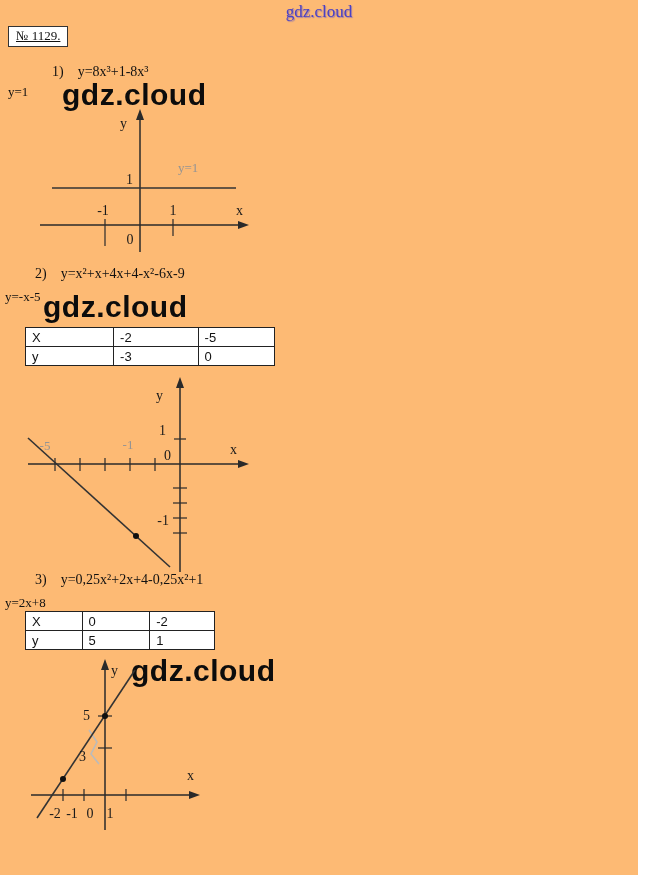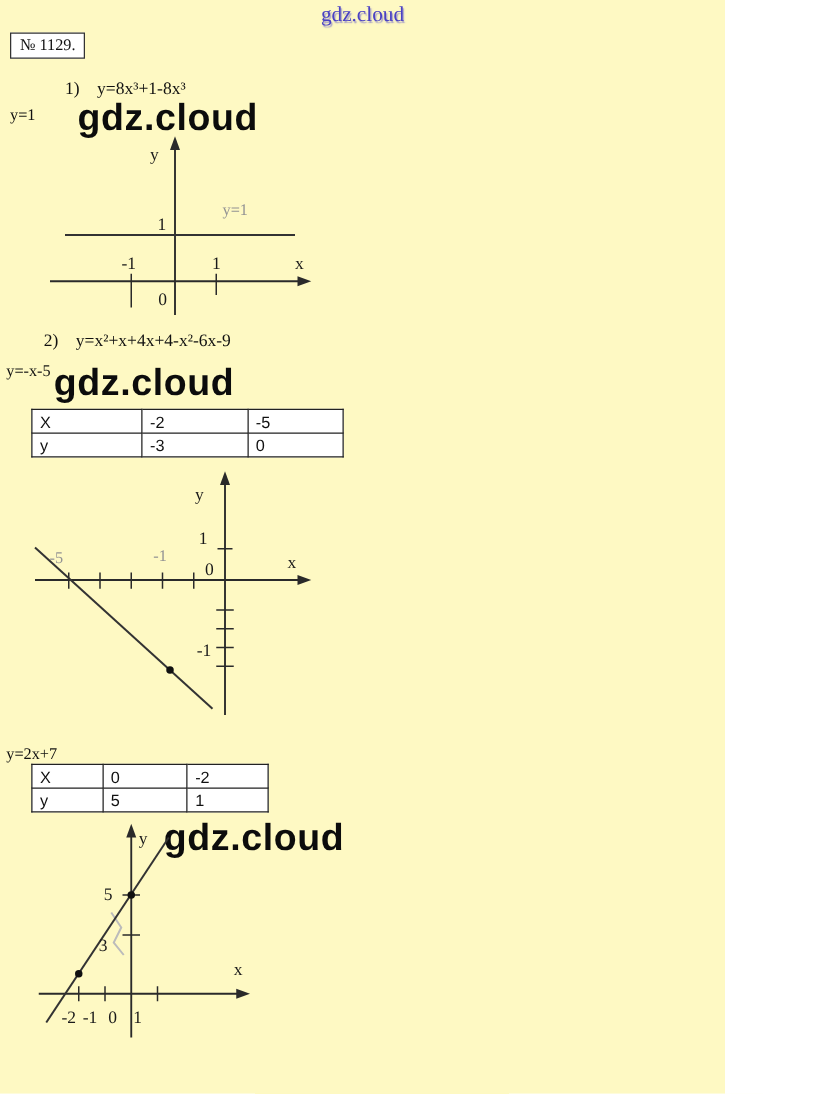--- a/index.html
+++ b/index.html
@@ -1,22 +1,22 @@
 <!DOCTYPE html>
 <html><head>
 <meta charset="utf-8">
 <style>
   html,body{margin:0;padding:0;background:#fff;}
-  .page{position:relative;width:580px;height:875px;background:#fef9c3;overflow:hidden;
+  .page{position:relative;width:638px;height:875px;background:#fdba74;overflow:hidden;
         font-family:"Liberation Serif",serif;color:#111;}
   .wm-top{position:absolute;top:2px;left:0;width:100%;text-align:center;
           font:17px "Liberation Serif",serif;color:#4a41c4;
           text-shadow:1px 1px 1px rgba(90,80,200,0.55);}
   .numbox{position:absolute;left:8px;top:26px;border:1px solid #333;
-          padding:1px 7px 2px;font:13px "Liberation Serif",serif;background:#fff;}
+          padding:1px 7px 2px;font:13px "Liberation Serif",serif;background:#fff;text-decoration:underline;}
   .part-head{position:absolute;font:14px "Liberation Serif",serif;white-space:nowrap;}
   .part-head .idx{display:inline-block;margin-right:14px;}
   .eq-label{position:absolute;font:13px "Liberation Serif",serif;}
   .wm-bold{position:absolute;font:bold 30px "Liberation Sans",sans-serif;
            color:#0c0c0c;letter-spacing:0.5px;}
   table.vals{position:absolute;border-collapse:collapse;
              font:13px "Liberation Sans",sans-serif;color:#111;background:#fff;}
   table.vals td{border:1px solid #222;padding:0 6px;height:18px;vertical-align:middle;}
   svg.graph{position:absolute;overflow:visible;}
   svg.graph .axis{stroke:#2a2a2a;stroke-width:1.5;}
@@ -100,21 +100,24 @@
     <circle class="pt" cx="116" cy="160" r="3"></circle>
     <text x="143" y="24" text-anchor="end">y</text>
     <text x="210" y="78">x</text>
     <text x="146" y="59" text-anchor="end">1</text>
     <text x="151" y="84" text-anchor="end">0</text>
     <text x="108" y="73" text-anchor="middle" class="gray">-1</text>
     <text x="25" y="74" text-anchor="middle" class="gray">-5</text>
     <text x="149" y="149" text-anchor="end">-1</text>
   </svg>
 
-  <div class="eq-label" style="left:5px;top:595px;">y=2x+7</div>
+  <div class="part-head" style="left:35px;top:572px;">
+    <span class="idx">3)</span><span>y=0,25x²+2x+4-0,25x²+1</span>
+  </div>
+  <div class="eq-label" style="left:5px;top:595px;">y=2x+8</div>
 
   <table class="vals" style="left:25px;top:611px;width:190px;">
     <tbody>
         <tr>
       <td style="width:55px">X</td>
       <td style="width:70px">0</td>
       <td style="width:65px">-2</td>
     </tr>
     <tr>
       <td>y</td>

